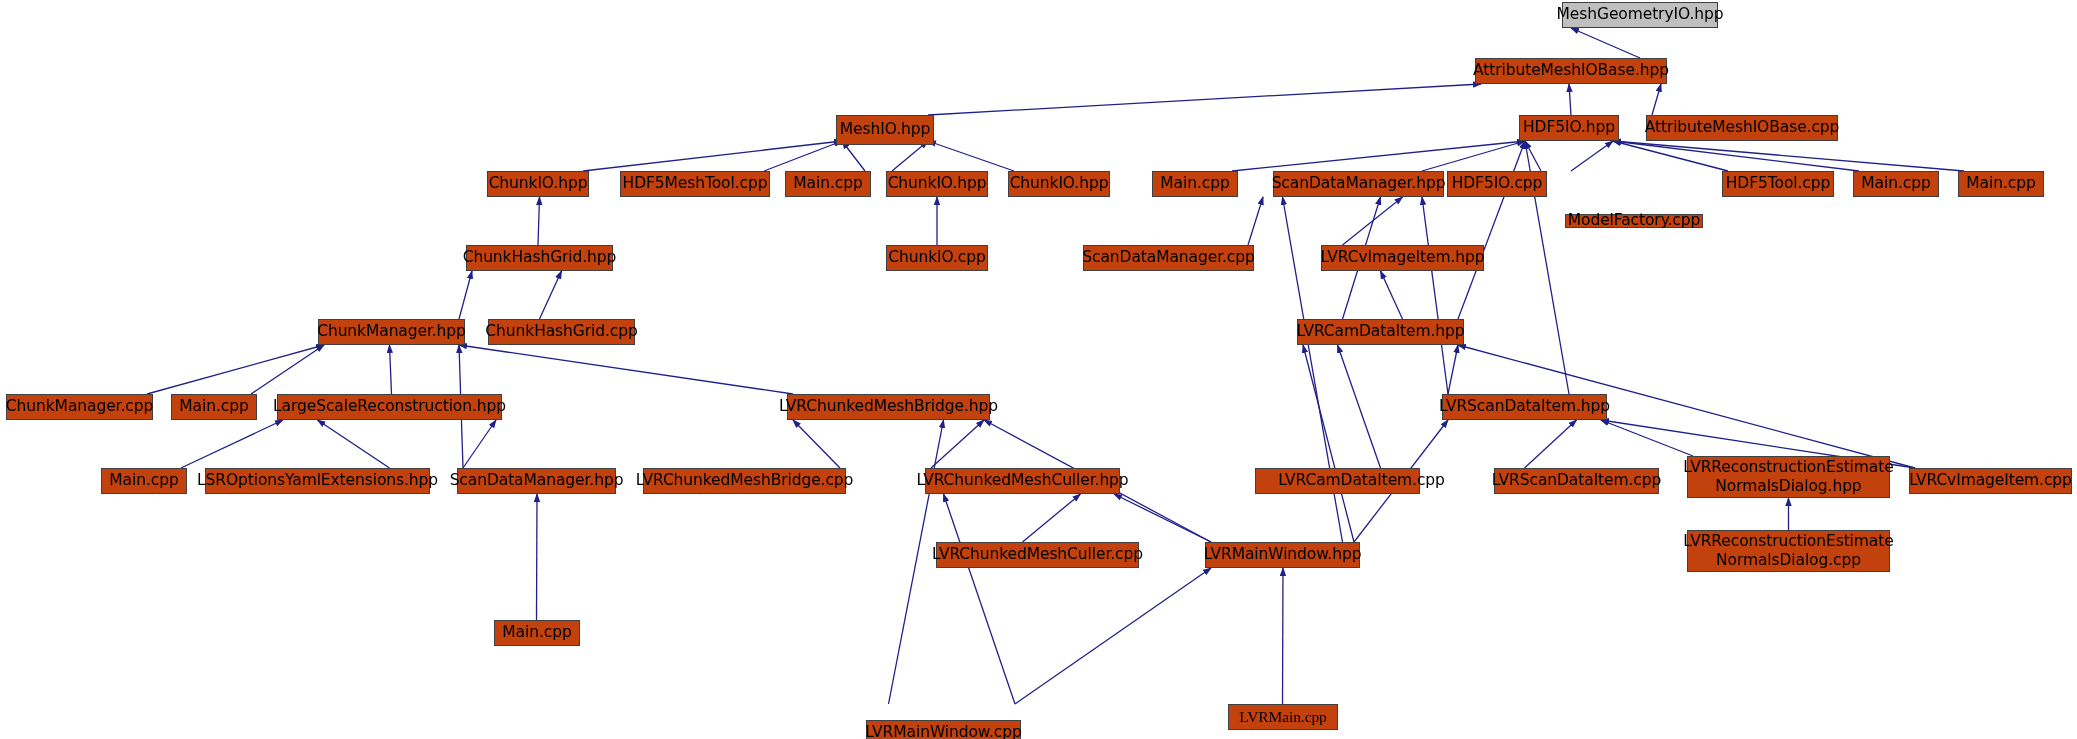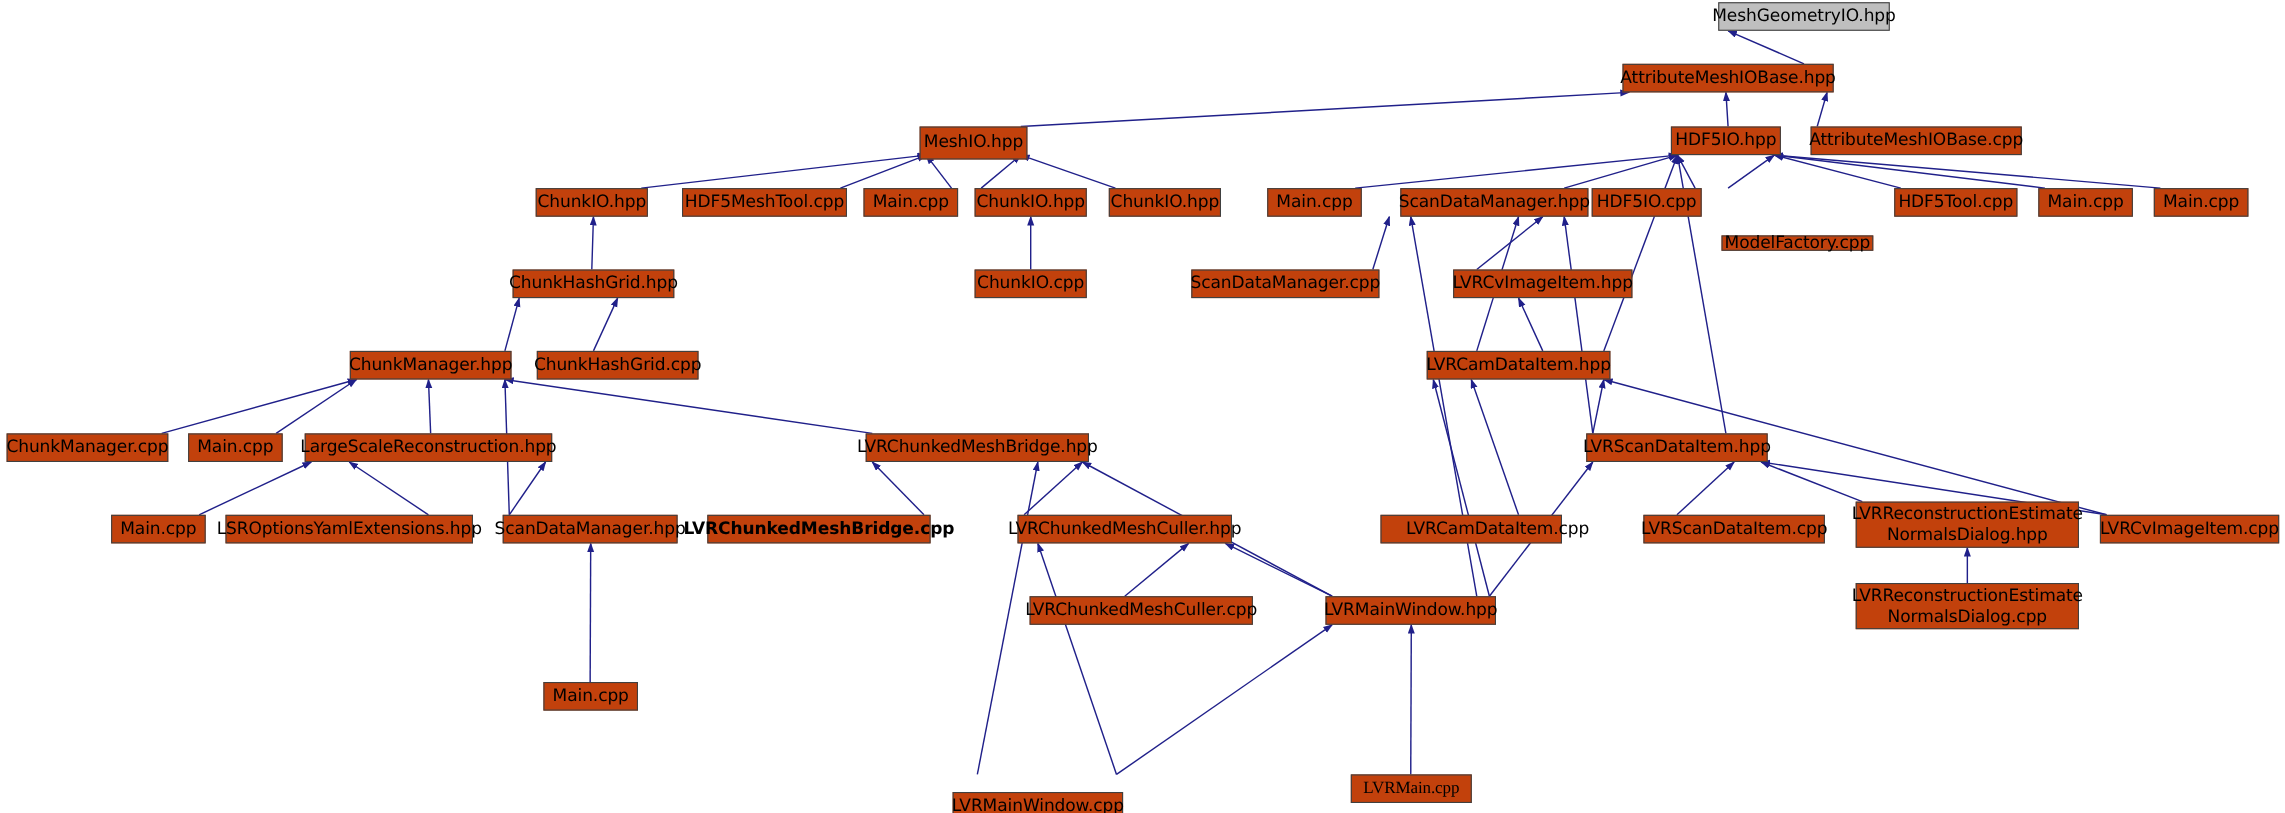--- a/index.html
+++ b/index.html
@@ -119,21 +119,21 @@
       <div class="node" style="left: 488px; top: 319px; width: 147px; height: 26px;">ChunkHashGrid.cpp</div>
       <div class="node" style="left: 1297px; top: 319px; width: 167px; height: 26px;">LVRCamDataItem.hpp</div>
       <div class="node" style="left: 6px; top: 394px; width: 147px; height: 26px;">ChunkManager.cpp</div>
       <div class="node" style="left: 171px; top: 394px; width: 86px; height: 26px;">Main.cpp</div>
       <div class="node" style="left: 277px; top: 394px; width: 225px; height: 26px;">LargeScaleReconstruction.hpp</div>
       <div class="node" style="left: 787px; top: 394px; width: 203px; height: 26px;">LVRChunkedMeshBridge.hpp</div>
       <div class="node" style="left: 1442px; top: 394px; width: 165px; height: 26px;">LVRScanDataItem.hpp</div>
       <div class="node" style="left: 101px; top: 468px; width: 86px; height: 26px;">Main.cpp</div>
       <div class="node" style="left: 205px; top: 468px; width: 225px; height: 26px;">LSROptionsYamlExtensions.hpp</div>
       <div class="node" style="left: 457px; top: 468px; width: 159px; height: 26px;">ScanDataManager.hpp</div>
-      <div class="node" style="left: 643px; top: 468px; width: 203px; height: 26px; font-weight: bold;">LVRChunkedMeshBridge.cpp</div>
+      <div class="node" style="left: 643px; top: 468px; width: 203px; height: 26px;">LVRChunkedMeshBridge.cpp</div>
       <div class="node" style="left: 925px; top: 468px; width: 195px; height: 26px;">LVRChunkedMeshCuller.hpp</div>
       <div class="node" style="left: 1255px; top: 468px; width: 165px; height: 26px; padding-left: 48px;">LVRCamDataItem.cpp</div>
       <div class="node" style="left: 1494px; top: 468px; width: 165px; height: 26px;">LVRScanDataItem.cpp</div>
       <div class="node tall" style="left: 1687px; top: 456px; width: 203px; height: 42px;">LVRReconstructionEstimate
 NormalsDialog.hpp</div>
       <div class="node" style="left: 1909px; top: 468px; width: 163px; height: 26px;">LVRCvImageItem.cpp</div>
       <div class="node" style="left: 936px; top: 542px; width: 203px; height: 26px;">LVRChunkedMeshCuller.cpp</div>
       <div class="node" style="left: 1205px; top: 542px; width: 155px; height: 26px;">LVRMainWindow.hpp</div>
       <div class="node tall" style="left: 1687px; top: 530px; width: 203px; height: 42px;">LVRReconstructionEstimate
 NormalsDialog.cpp</div>

